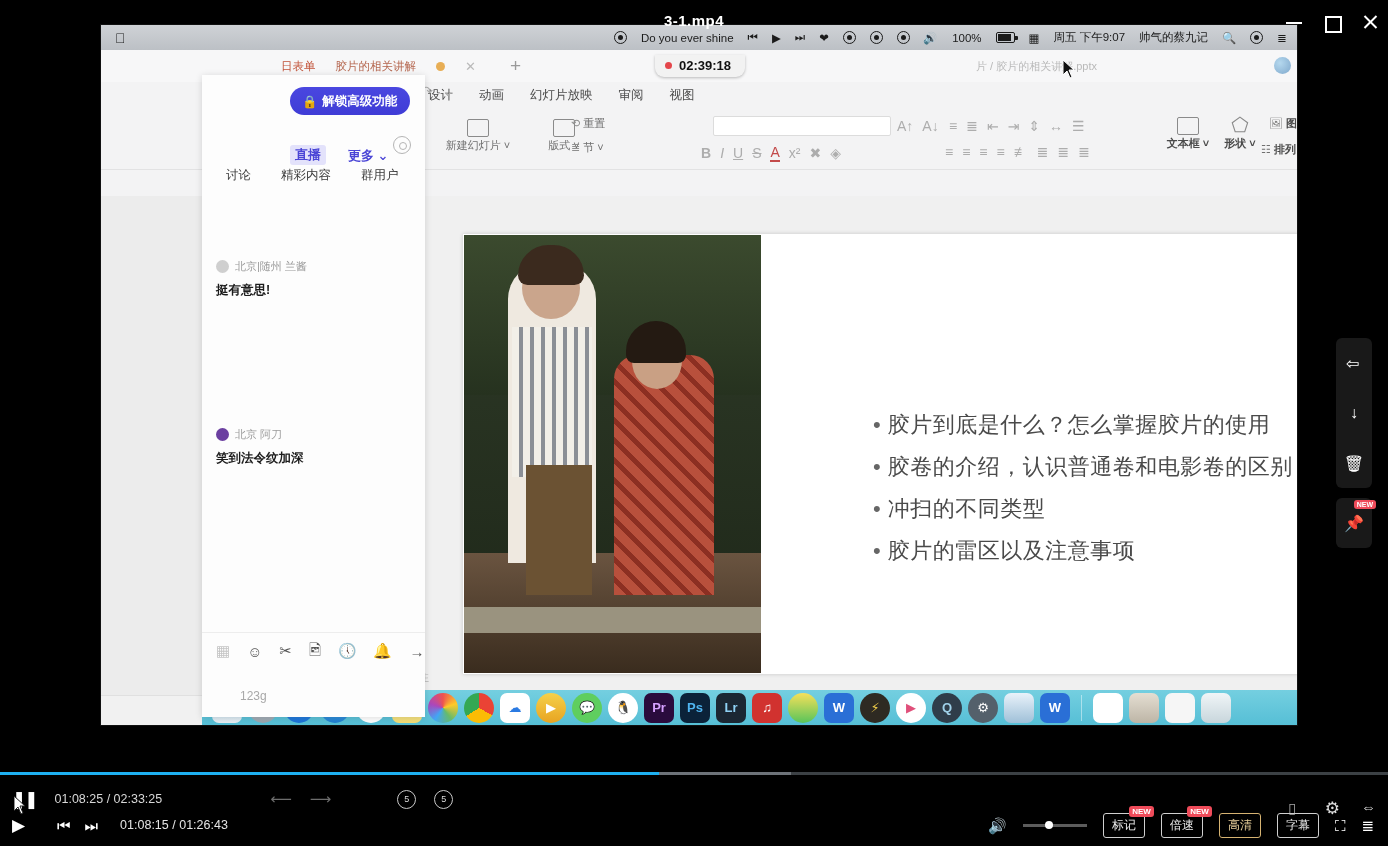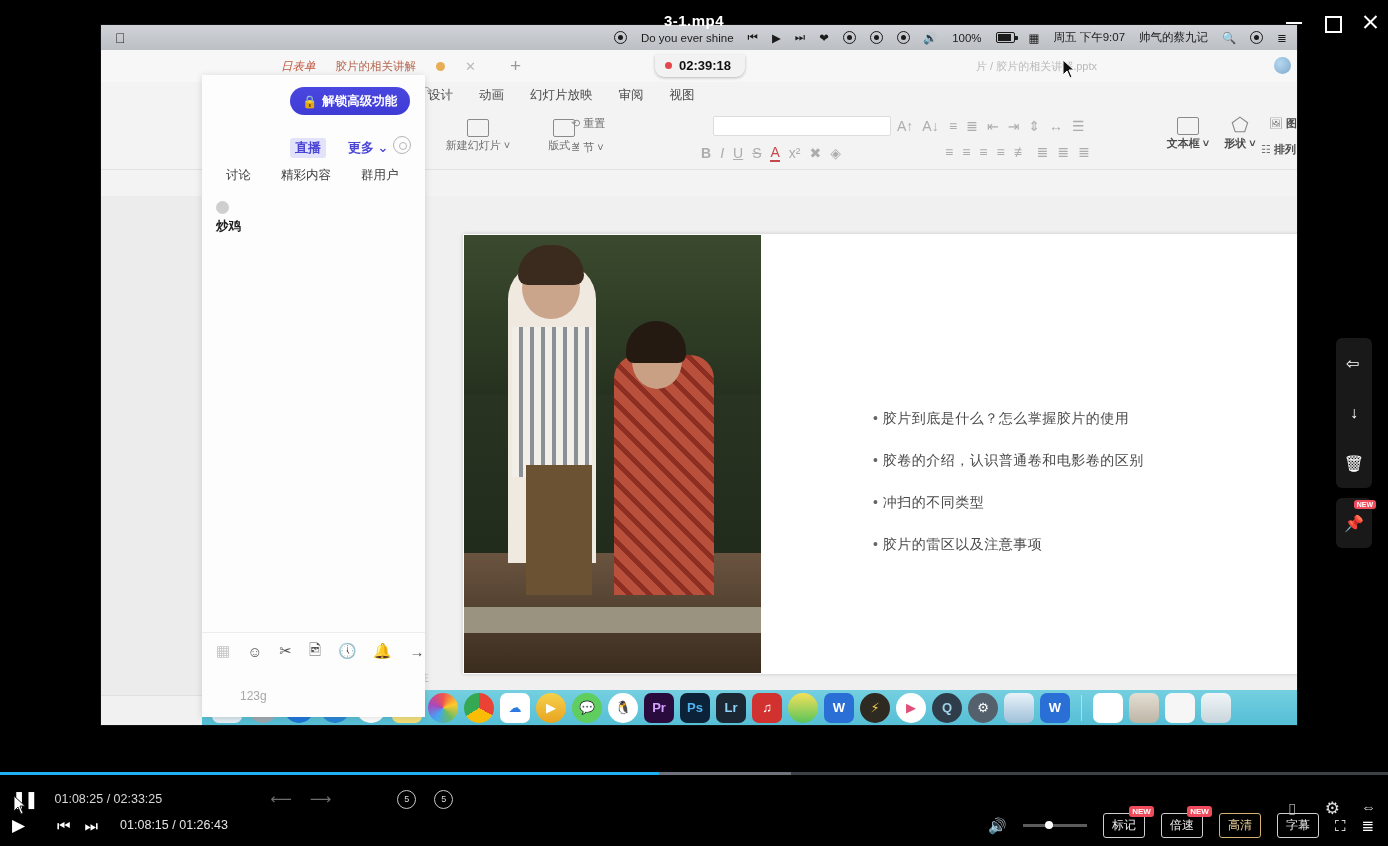--- a/index.html
+++ b/index.html
@@ -67,21 +67,21 @@
 
   
   #ppt {
     position: absolute; left: 0; top: 25px; width: 1196px; height: 675px;
     background: #f3f3f4;
   }
   #ppt-titlebar {
     height: 32px; background: #f7f7f8; display: flex; align-items: center;
     font-size: 11.5px; color: #8c6050; padding-left: 180px; gap: 20px; position: relative;
   }
-  .ppt-tab-file { color:#c2543a;font-style:italic; }
+  .ppt-tab-file { color:#c2543a; }
   .ppt-tab-doc { color:#b5674f; }
   .ppt-tab-dot { width:9px;height:9px;border-radius:50%;background:#e8ae55; display:inline-block; }
   .ppt-plus { font-size: 19px; color:#9a9a9a; margin-left: 14px; }
   #ppt-path {
     position:absolute; right: 200px; top:9px; font-size:11px; color:#b9b9b9; white-space:nowrap;
   }
   #ppt-avatar {
     position:absolute; right:6px; top:7px; width:17px;height:17px;border-radius:50%;
     background: radial-gradient(circle at 35% 35%, #b5d8ee, #7fa8cc);
   }
@@ -140,21 +140,21 @@
     background: linear-gradient(#2f3b28, #1d2618);
   }
   #slide-title-box {
     position: absolute; left: 404px; top: 82px; width: 310px; height: 50px;
     background: linear-gradient(#5d6a86, #4e5b78);
     color: #fff; font-size: 24px; font-weight: bold; letter-spacing: 3px;
     display:flex; align-items:center; justify-content:center;
     clip-path: polygon(0 0, 96% 0, 100% 18%, 100% 100%, 0 100%);
   }
   .bullet {
-    position: absolute; left: 410px; font-size: 14px; color: #4a4a4a; white-space: nowrap;
+    position: absolute; left: 410px; font-size: 22px; color: #4a4a4a; white-space: nowrap;
     letter-spacing: .5px;
   }
   .bullet:before { content: "• "; color:#666; }
   #notes-ph { position: absolute; left: 8px; bottom: 10px; font-size: 11px; color: #b6b6b6; }
 
   
   #ppt-status {
     position: absolute; left: 0; bottom: 0; width: 100%; height: 30px; background:#f1f1f1;
     border-top:1px solid #e0e0e0; display:flex; align-items:center; font-size:11.5px; color:#666;
   }
@@ -174,21 +174,21 @@
     position: absolute; left: 101px; top: 50px; width: 223px; height: 642px;
     background: #fdfdfd; z-index: 20; box-shadow: 0 1px 7px rgba(0,0,0,.14);
   }
   #unlock-btn {
     position:absolute; left: 88px; top: 12px; width: 120px; height: 28px; border-radius: 14px;
     background: linear-gradient(#4a47e0, #3f3cd6); color:#fff; font-size:12.5px; font-weight:bold;
     display:flex; align-items:center; justify-content:center; gap:4px;
   }
   #chat-tabs {
     position:absolute; left: 0; top: 56px; width:100%; height: 34px; display:flex;
-    align-items:center; gap: 22px; padding-left: 88px; font-size: 13px; color:#4a45d6; font-weight:bold;
+    align-items:flex-end; gap: 22px; padding-left: 88px; font-size: 13px; color:#4a45d6; font-weight:bold;
   }
   #chat-gear {
     position:absolute; right: 14px; top: 61px; width:18px;height:18px;border-radius:50%;
     border:1.4px solid #b5b5b5;
   }
   #chat-gear:after{content:"";position:absolute;left:5px;top:5px;width:6px;height:6px;border-radius:50%;border:1.4px solid #b5b5b5;}
   #chat-subtabs {
     position:absolute; left:0; top: 92px; width:100%; height: 28px; display:flex;
     gap: 30px; padding-left: 24px; font-size: 12.5px; color: #3a3a3a;
   }
@@ -563,25 +563,33 @@
       </div>
       <div id="chat-gear"></div>
 
       <div id="chat-subtabs">
         <span>讨论</span>
         <span>精彩内容</span>
         <span>群用户</span>
       </div>
 
       <div id="chat-list">
-        <div class="msg" style="top:0px;">
+        <div class="msg" style="top:58px;">
           <div class="msg-head">
-              <span class="msg-av"></span>
-            </div>
-          <div class="msg-body" style="margin-top:4px;">炒鸡</div>
+            <span class="msg-av"></span>
+            <span>北京|随州 兰酱</span>
+          </div>
+          <div class="msg-body">挺有意思!</div>
+        </div>
+        <div class="msg" style="top:226px;">
+          <div class="msg-head">
+            <span class="msg-av" style="background:#6b3fa0"></span>
+            <span>北京 阿刀</span>
+          </div>
+          <div class="msg-body">笑到法令纹加深</div>
         </div>
       </div>
 
       <div id="chat-divider"></div>
       <div id="chat-toolbar">
         <span style="color:#c4c4c4">▦</span>
         <span>☺</span>
         <span>✂</span>
         <span>🖻</span>
         <span>🕔</span>

